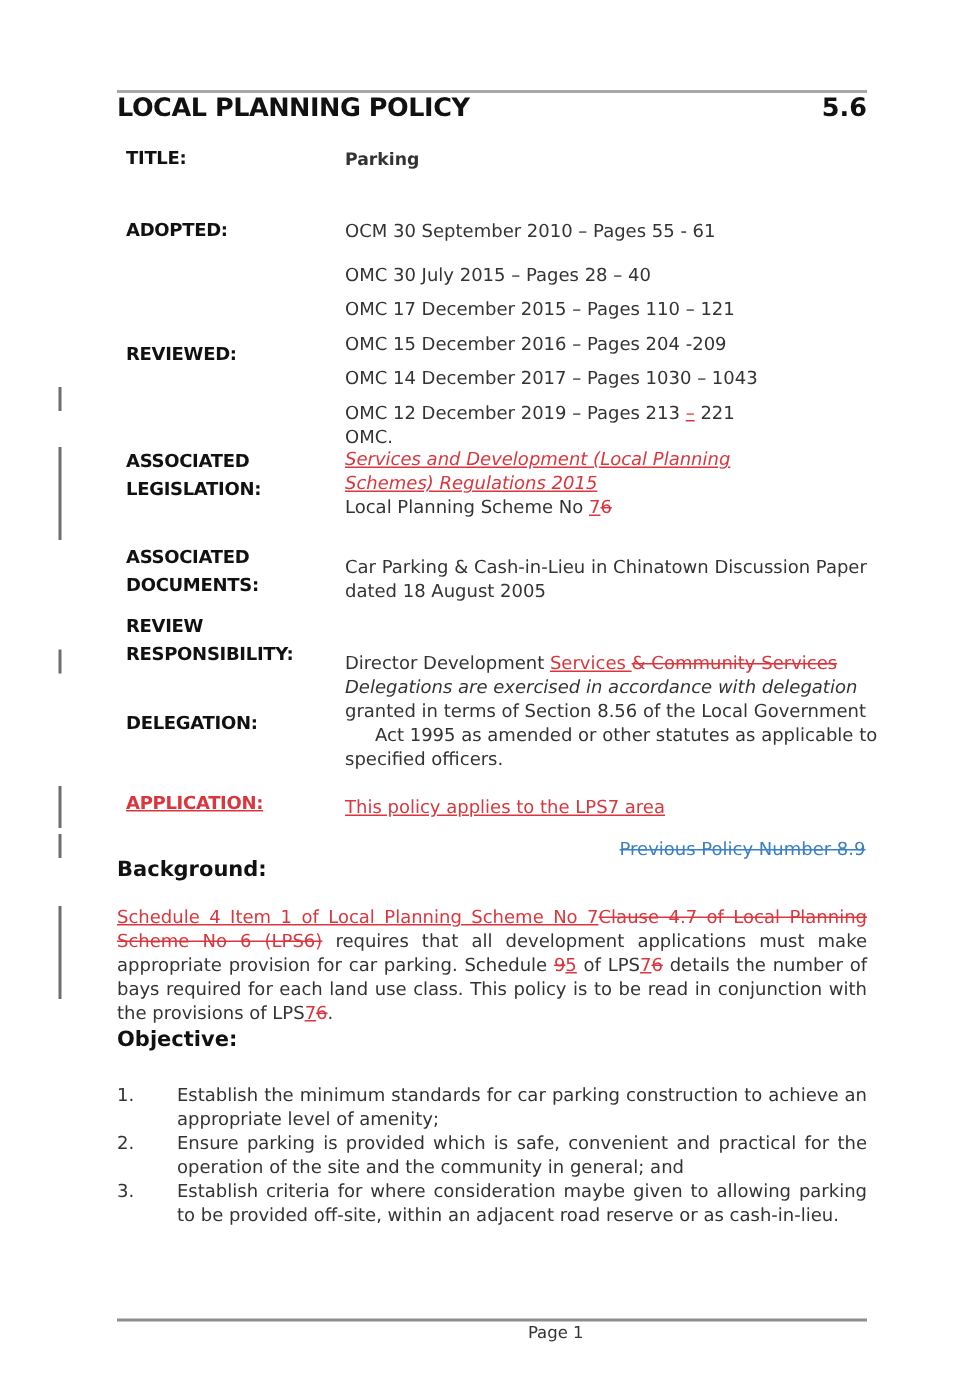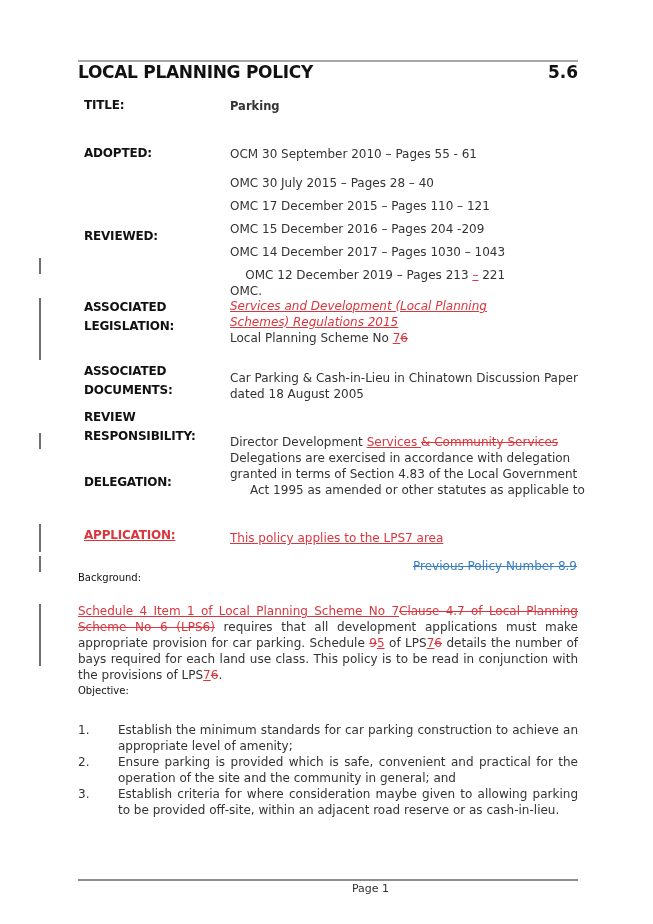--- a/index.html
+++ b/index.html
@@ -13,21 +13,21 @@
     .label { position: absolute; left: 84px; font-size: 12px; font-weight: bold; color: #111; line-height: 19px; letter-spacing: -0.2px; }
     .val { position: absolute; left: 230px; font-size: 12px; color: #333; line-height: 16px; }
     .title-val { font-weight: bold; font-size: 11.5px; }
     .reviewed-line { display: block; height: 23px; }
     .ital { font-style: italic; }
     .ins { color: #d9363e; text-decoration: underline; }
     .del { color: #d9363e; text-decoration: line-through; }
     .red-label { color: #d9363e; text-decoration: underline; }
     .blue-del { color: #3a7fc1; text-decoration: line-through; }
     .change-bar { position: absolute; left: 39px; width: 1.5px; background: #6e6e6e; }
-    .heading { position: absolute; left: 78px; font-size: 10px; font-weight: normal; color: #111; }
+    .heading { position: absolute; left: 78px; font-size: 14px; font-weight: bold; color: #111; }
     .para { position: absolute; left: 78px; width: 500px; font-size: 12px; line-height: 16px; color: #333; text-align: justify; }
     .obj-item { position: absolute; left: 78px; width: 500px; font-size: 12px; line-height: 16px; color: #333; }
     .obj-num { position: absolute; left: 0; top: 0; }
     .obj-text { margin-left: 40px; text-align: justify; display: block; }
     .footer { position: absolute; top: 882px; left: 0; width: 653px; text-align: center; font-size: 11px; color: #333; padding-left: 44px; }
   </style>
 </head>
 <body>
 
 <div class="rule top-rule"></div>
@@ -39,21 +39,21 @@
 
 <div class="label" style="top:144px;">ADOPTED:</div>
 <div class="val" style="top:146px;">OCM  30 September 2010 – Pages 55 - 61</div>
 
 <div class="label" style="top:227px;">REVIEWED:</div>
 <div class="val" style="top:175px;">
   <span class="reviewed-line">OMC 30 July 2015 – Pages 28 – 40</span>
   <span class="reviewed-line">OMC 17 December 2015 – Pages 110 – 121</span>
   <span class="reviewed-line">OMC 15 December 2016 – Pages 204 -209</span>
   <span class="reviewed-line">OMC 14 December 2017 – Pages 1030 – 1043</span>
-  <span style="display:block;text-align:right;"><span>OMC 12 December 2019 – Pages 213 </span><span class="ins">–</span><span> 221</span></span>
+  <span style="display:block;"><span>OMC 12 December 2019 – Pages 213 </span><span class="ins">–</span><span> 221</span></span>
   <span style="display:block;">OMC.</span>
 </div>
 <div class="change-bar" style="top:258px;height:16px;"></div>
 
 <div class="change-bar" style="top:298px;height:62px;"></div>
 <div class="label" style="top:298px;">
   <span style="display:block;">ASSOCIATED</span>
   <span style="display:block;">LEGISLATION:</span>
 </div>
 <div class="val" style="top:298px;">
@@ -73,23 +73,24 @@
 
 <div class="label" style="top:408px;">
   <span style="display:block;">REVIEW</span>
   <span style="display:block;">RESPONSIBILITY:</span>
 </div>
 <div class="change-bar" style="top:433px;height:16px;"></div>
 <div class="val" style="top:434px;"><span>Director Development </span><span class="ins">Services </span><span class="del">&amp; Community Services</span></div>
 
 <div class="label" style="top:473px;">DELEGATION:</div>
 <div class="val" style="top:450px;">
-  <span style="display:block;">Delegations are exercised in accordance with delegation</span>
-  <span style="display:block;">granted in terms of Section 4.83 of the Local Government</span>
+  <span style="display:block;font-style:italic;">Delegations are exercised in accordance with delegation</span>
+  <span style="display:block;">granted in terms of Section 8.56 of the Local Government</span>
   <span style="display:block;margin-left:20px;">Act 1995 as amended or other statutes as applicable to</span>
+  <span style="display:block;">specified officers.</span>
 </div>
 
 <div class="change-bar" style="top:524px;height:28px;"></div>
 <div class="label red-label" style="top:526px;">APPLICATION:</div>
 <div class="val ins" style="top:530px;">This policy applies to the LPS7 area</div>
 
 <div class="change-bar" style="top:556px;height:16px;"></div>
 <div class="val blue-del" style="top:558px;left:auto;right:76px;">Previous Policy Number 8.9</div>
 
 <div class="heading" style="top:572px;">Background:</div>

